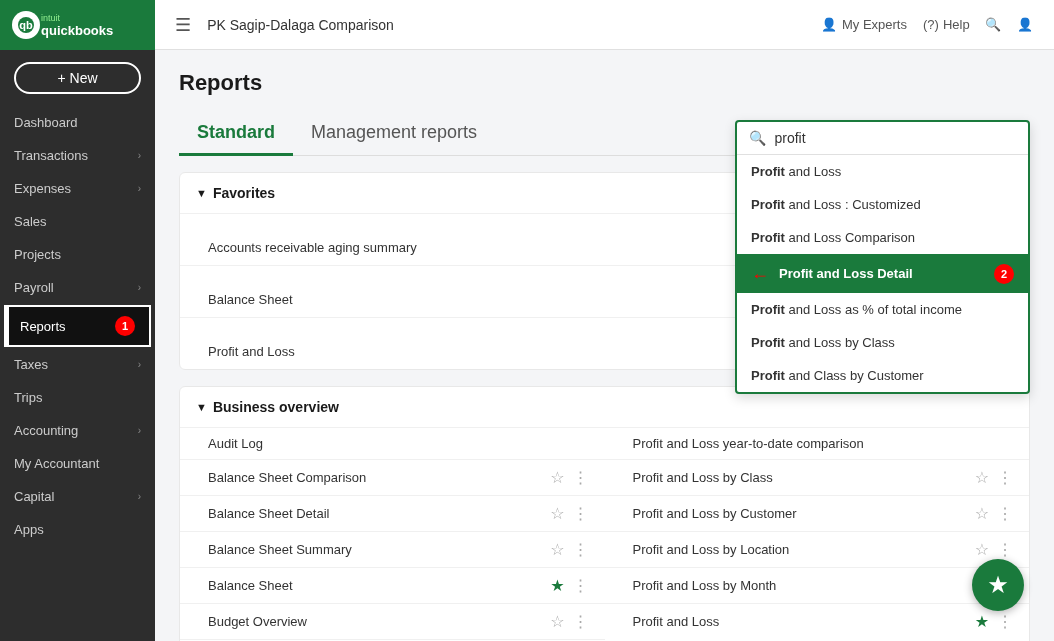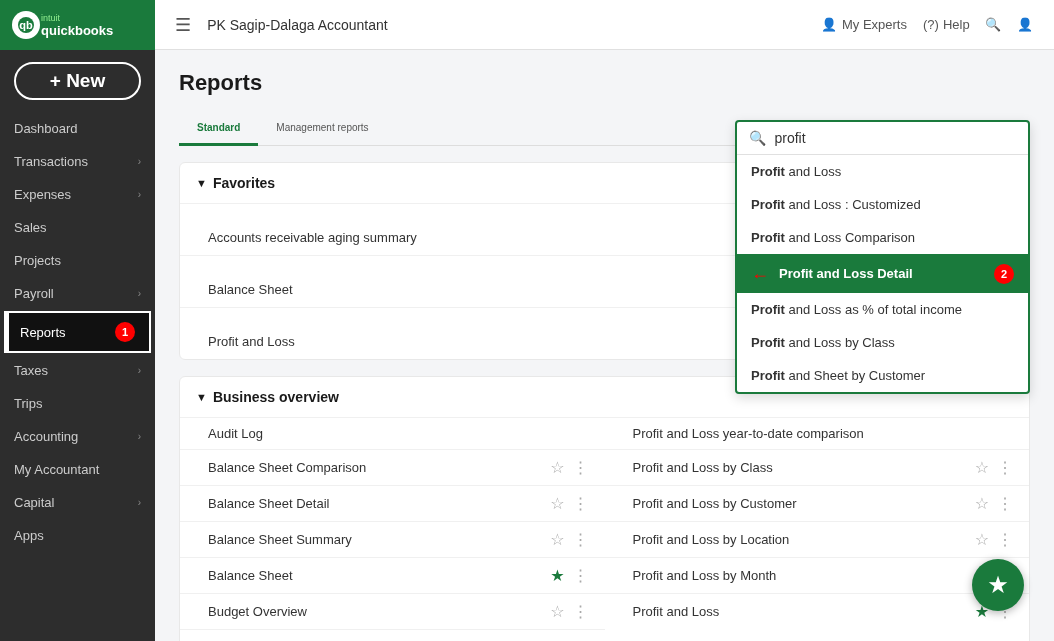--- a/index.html
+++ b/index.html
@@ -41,22 +41,22 @@
       margin: 12px 14px;
       background: transparent;
       border: 2px solid white;
       color: white;
       border-radius: 20px;
       padding: 6px 0;
       display: flex;
       align-items: center;
       justify-content: center;
       gap: 6px;
-      font-size: 19px;
-      font-weight: bold;
+      font-size: 14px;
+      font-weight: normal;
       cursor: pointer;
     }
     .sidebar-nav { flex: 1; overflow-y: auto; }
     .sidebar-item {
       display: flex;
       align-items: center;
       justify-content: space-between;
       padding: 9px 14px;
       cursor: pointer;
       color: #ccc;
@@ -87,21 +87,21 @@
     .topbar-actions span { display: flex; align-items: center; gap: 4px; cursor: pointer; }
 
     .content { flex: 1; overflow-y: auto; padding: 20px 24px; position: relative; }
     .page-title { font-size: 22px; font-weight: 600; margin-bottom: 16px; color: #1a1a1a; }
 
     
     .tabs { display: flex; border-bottom: 1px solid #ddd; margin-bottom: 16px; gap: 0; }
     .tab {
       padding: 10px 18px;
       cursor: pointer;
-      font-size: 10px;
+      font-size: 18px;
       color: #555;
       border-bottom: 3px solid transparent;
       margin-bottom: -1px;
     }
     .tab.active { color: #1a7a3c; border-bottom-color: #1a7a3c; font-weight: 600; }
 
     
     .search-overlay {
       position: absolute;
       top: 70px;
@@ -299,21 +299,21 @@
     <div class="sidebar-item">
       <span class="sidebar-item-label">Apps</span>
     </div>
   </nav>
 </div>
 
 <div class="main">
 
   <div class="topbar">
     <span class="topbar-menu">☰</span>
-    <span class="topbar-title">PK Sagip-Dalaga Accountant</span>
+    <span class="topbar-title">PK Sagip-Dalaga Comparison</span>
     <div class="topbar-actions">
       <span>
         <span>👤</span>
         <span>My Experts</span>
       </span>
       <span>
         <span>(?)</span>
         <span>Help</span>
       </span>
       <span>🔍</span>
@@ -447,21 +447,21 @@
         </span>
         <span class="annotation-badge">2</span>
       </div>
       <div class="dropdown-item">
         <span class="bold">Profit</span><span> and Loss as % of total income</span>
       </div>
       <div class="dropdown-item">
         <span class="bold">Profit</span><span> and Loss by Class</span>
       </div>
       <div class="dropdown-item">
-        <span class="bold">Profit</span><span> and Sheet by Customer</span>
+        <span class="bold">Profit</span><span> and Class by Customer</span>
       </div>
     </div>
 
     <div class="floating-star" style="position:fixed;bottom:30px;right:30px;">
       <span style="color:white;font-size:24px;">★</span>
     </div>
 
   </div>
 </div>
 

